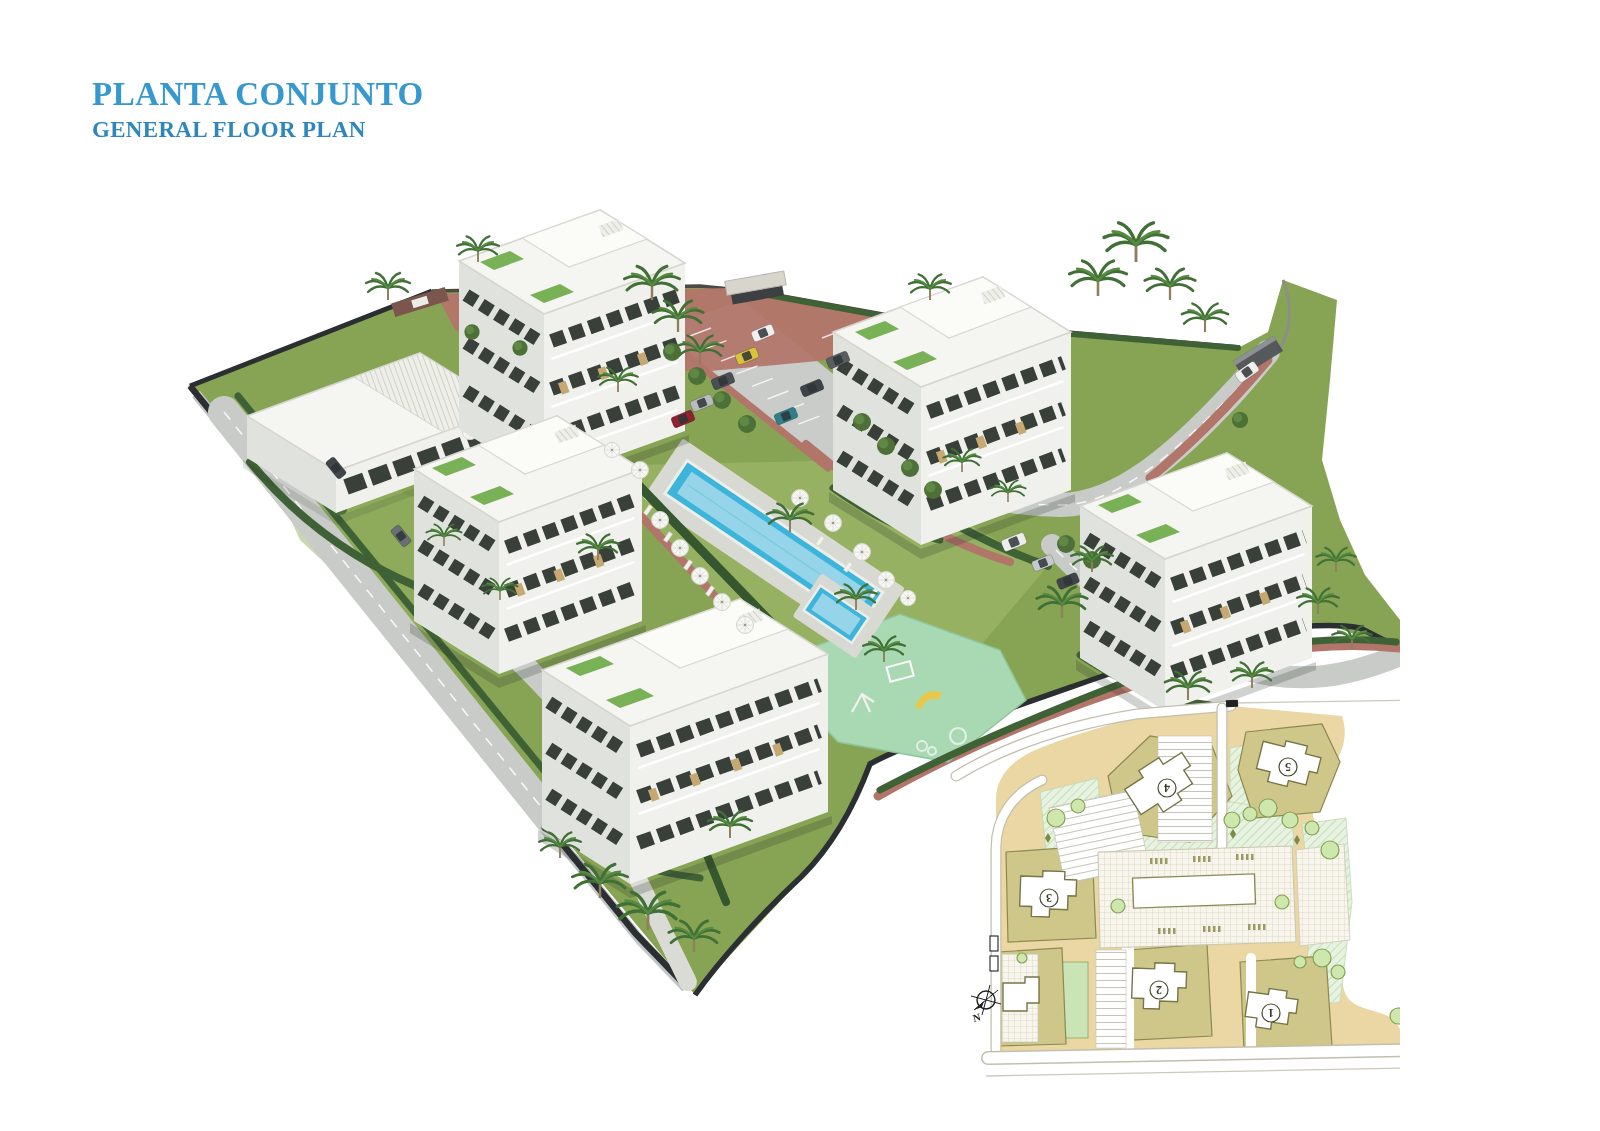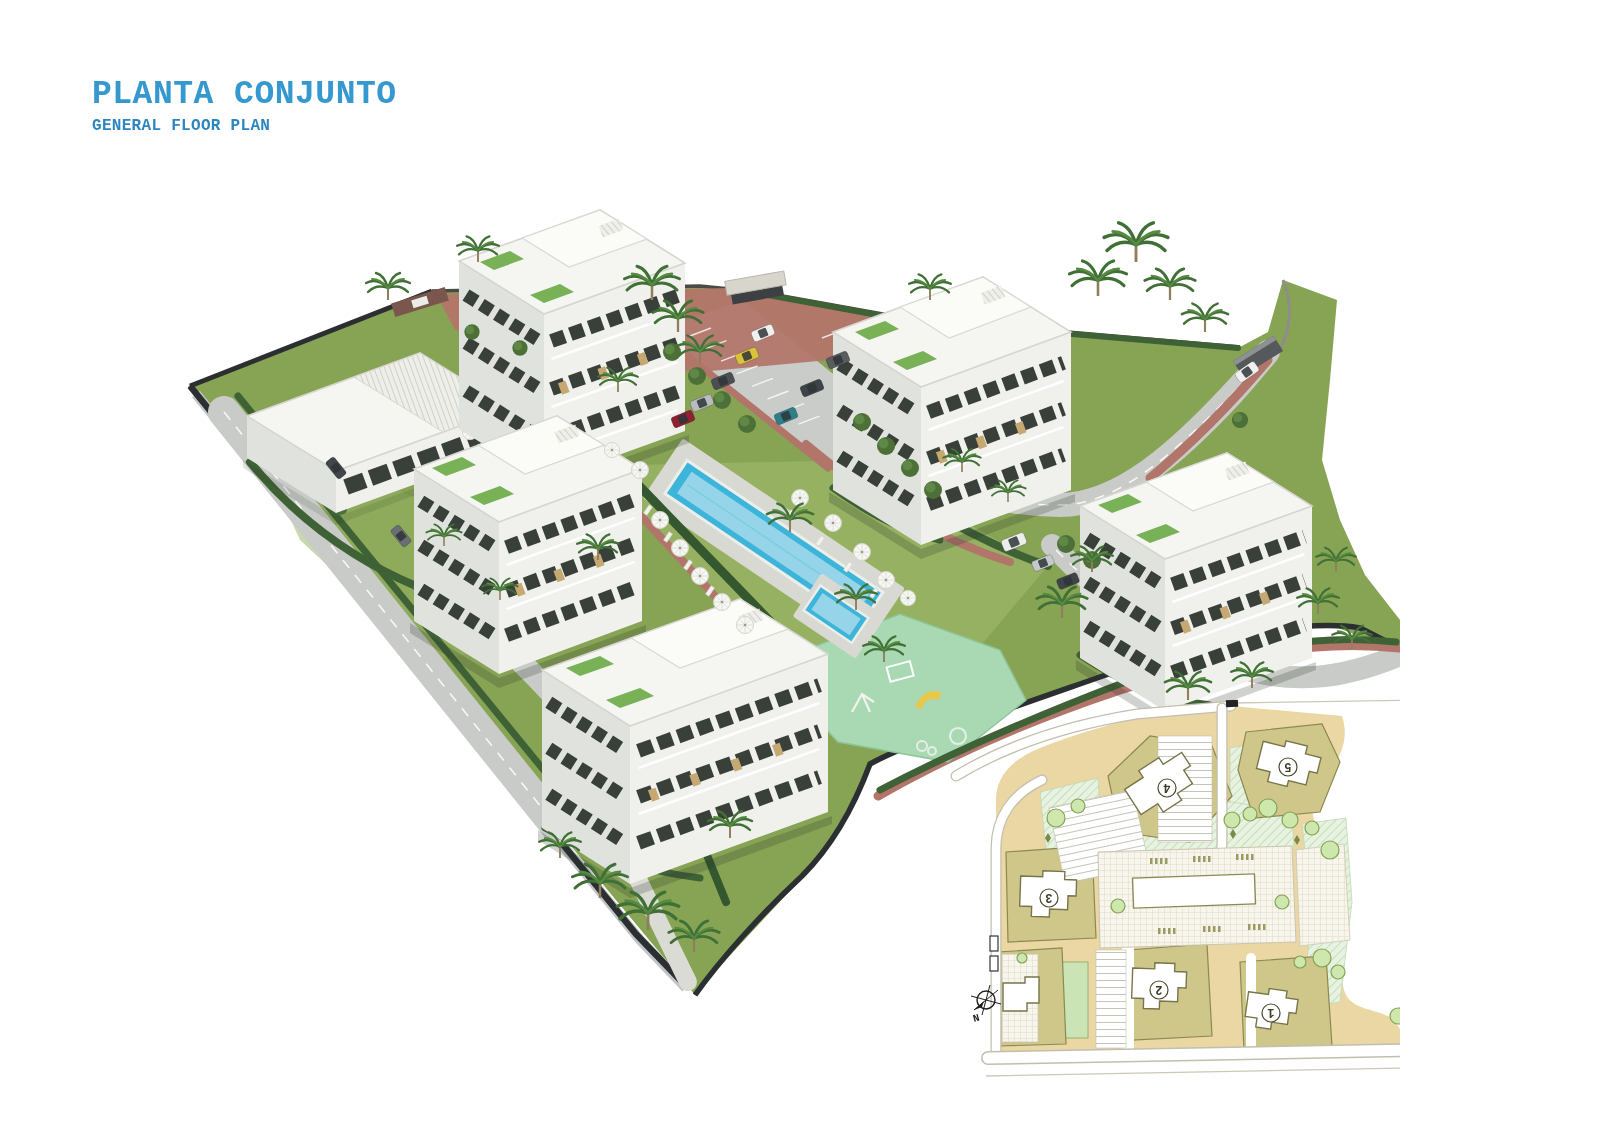--- a/index.html
+++ b/index.html
@@ -1,20 +1,20 @@
 <!DOCTYPE html>
 <html><head>
 <meta charset="utf-8">
 <style>
   html,body{margin:0;padding:0;background:#ffffff;}
   .page{position:relative;width:1400px;height:1131px;background:#ffffff;overflow:hidden;
-        font-family:Liberation Mono, monospace;}
+        font-family:Liberation Serif, serif;}
   header{position:absolute;left:92px;top:78px;z-index:5;}
   h1{margin:0;font-size:33px;line-height:1.0;font-weight:700;letter-spacing:0.5px;color:#3598CF;}
-  h2{margin:7px 0 0 0;font-size:16px;line-height:1.0;font-weight:700;letter-spacing:0.3px;color:#2E86BF;}
+  h2{margin:7px 0 0 0;font-size:23px;line-height:1.0;font-weight:700;letter-spacing:0.3px;color:#2E86BF;}
   svg.scene{position:absolute;left:0;top:0;}
   .grass{fill:#87A454;}
   .grass2{fill:#95B161;}
   .mint{fill:#A9D9B2;stroke:#8CC49A;stroke-width:1.5;}
   .road{stroke:#C8CBC7;fill:none;stroke-linecap:round;}
   .walk{stroke:#DADBD5;fill:none;stroke-linecap:round;}
   .dash{stroke:#FFFFFF;stroke-width:1.6;fill:none;stroke-dasharray:10 9;opacity:.85;}
   .brick{stroke:#B2756A;fill:none;stroke-linecap:round;}
   .hedge{stroke:#3F6136;fill:none;stroke-linecap:round;}
   .hedge2{stroke:#35572F;fill:none;stroke-linecap:round;}

